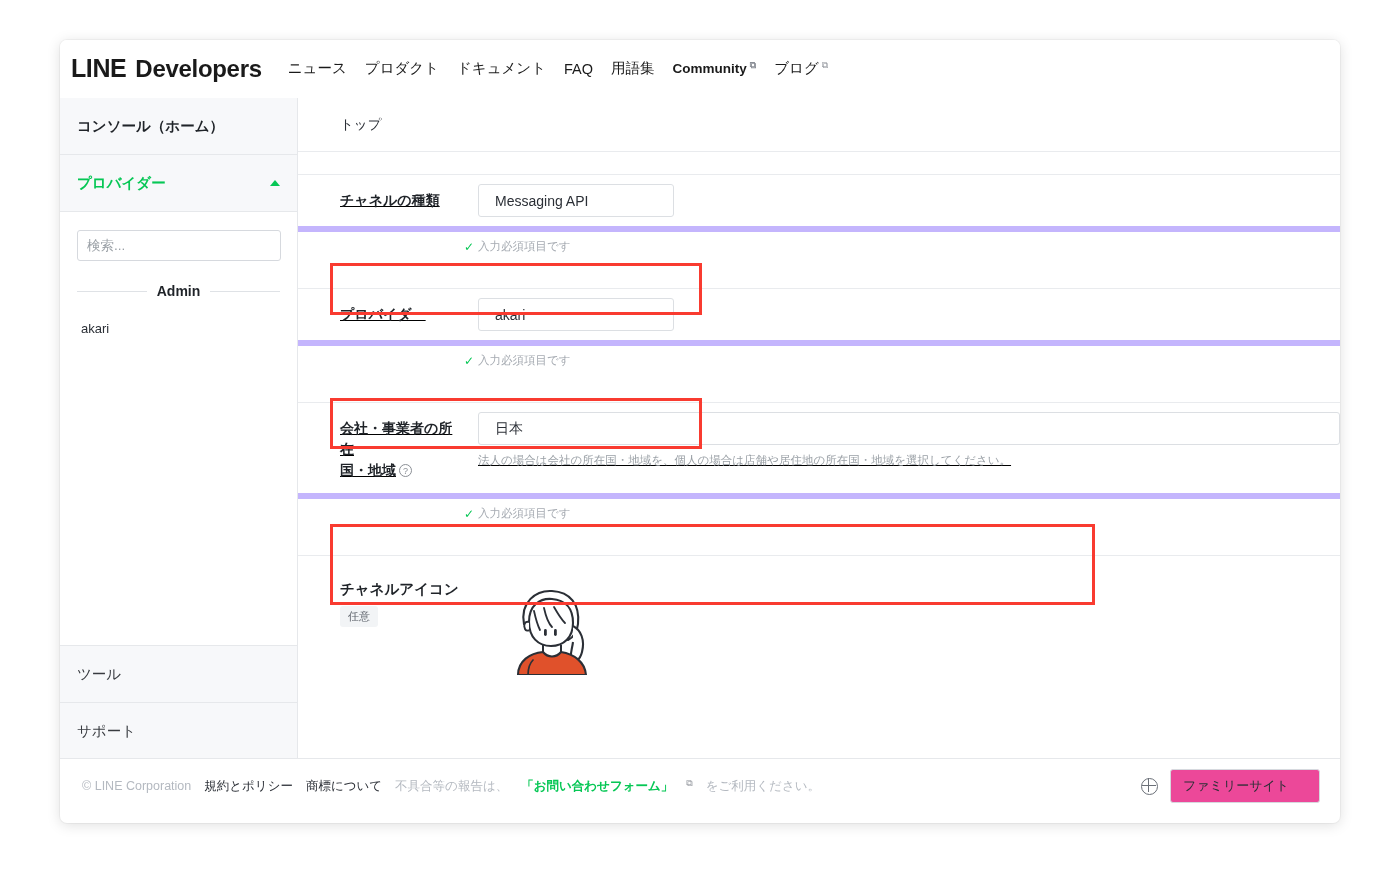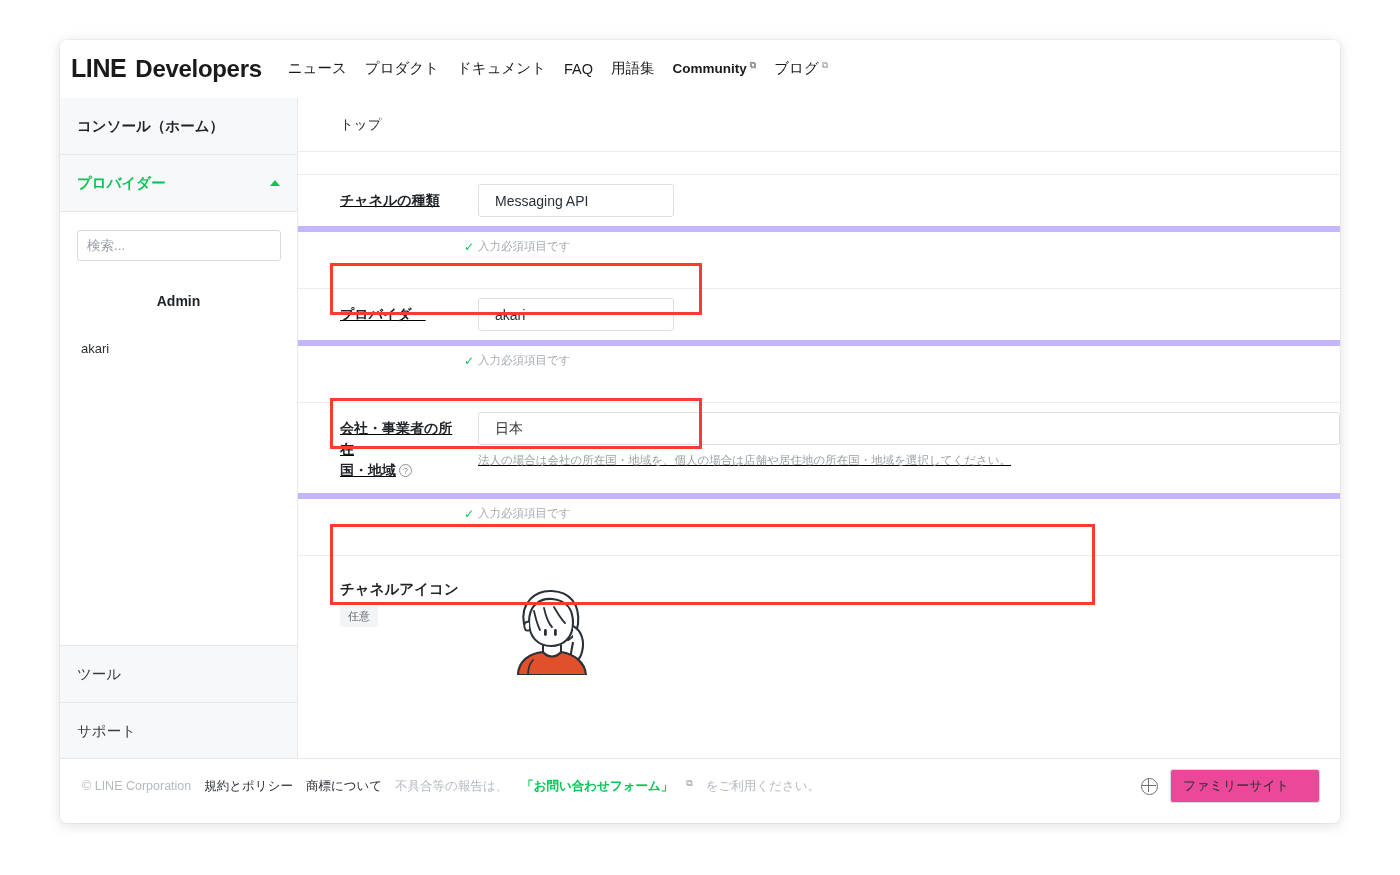--- a/index.html
+++ b/index.html
@@ -93,21 +93,21 @@
     font-size: 13.5px;
     color: #6d28d9;
     padding: 0 9px;
     font-family: inherit;
     outline: none;
   }
   .search-input::placeholder { color: #9aa0a6; }
   .divider-label {
     margin-top: 22px;
     display: flex; align-items: center; gap: 10px;
-    color: #1f2328; font-size: 14px; font-weight: 700; flex-direction: column;
+    color: #1f2328; font-size: 14px; font-weight: 700;
   }
   .divider-label .ln { flex: 1; height: 1px; background: #dfe2e6; }
   .provider-item {
     margin-top: 22px; padding-left: 4px;
     font-size: 13px; color: #2b2f36; cursor: pointer;
   }
 
   
   .main {
     position: absolute; left: 238px; top: 58px;

